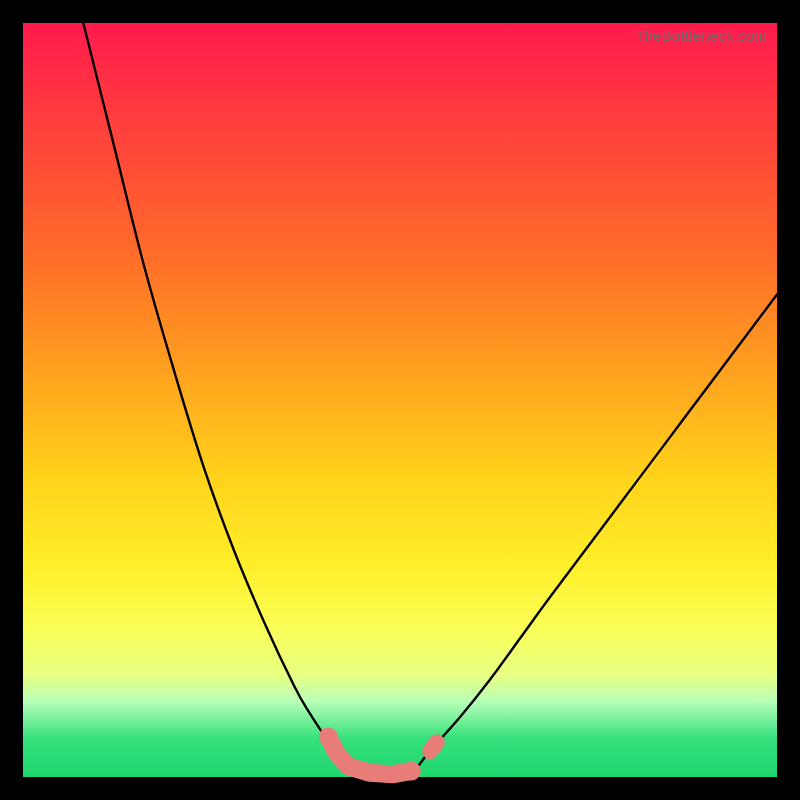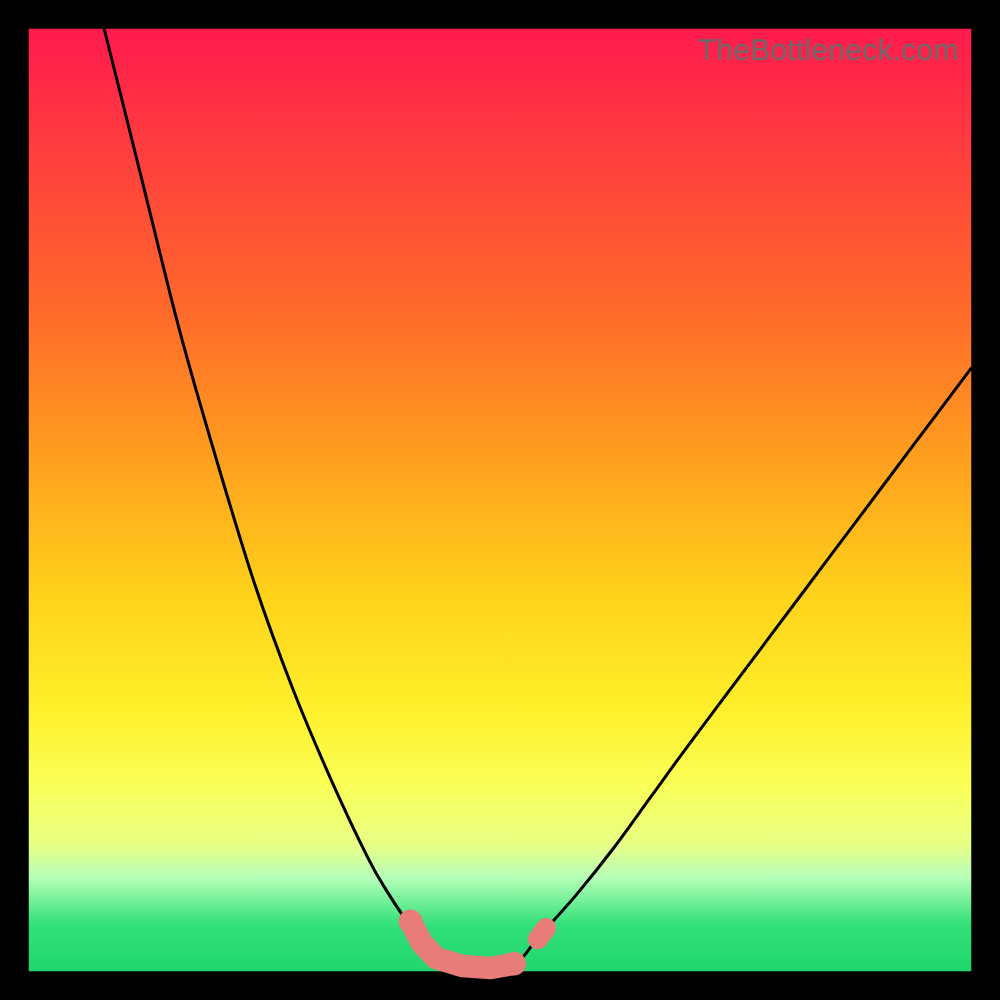--- a/index.html
+++ b/index.html
@@ -36,21 +36,21 @@
       #b7ffb8 90%,
       #33e07a 95%,
       #1fd66d 100%
     );
   }
   .watermark {
     position: absolute;
     top: 4px;
     right: 10px;
     color: #6a6a6a;
-    font-size: 24px;
+    font-size: 15px;
     letter-spacing: 0.2px;
     font-weight: 400;
     user-select: none;
   }
   svg.curve {
     position: absolute;
     left: 0;
     top: 0;
     width: 754px;
     height: 754px;

